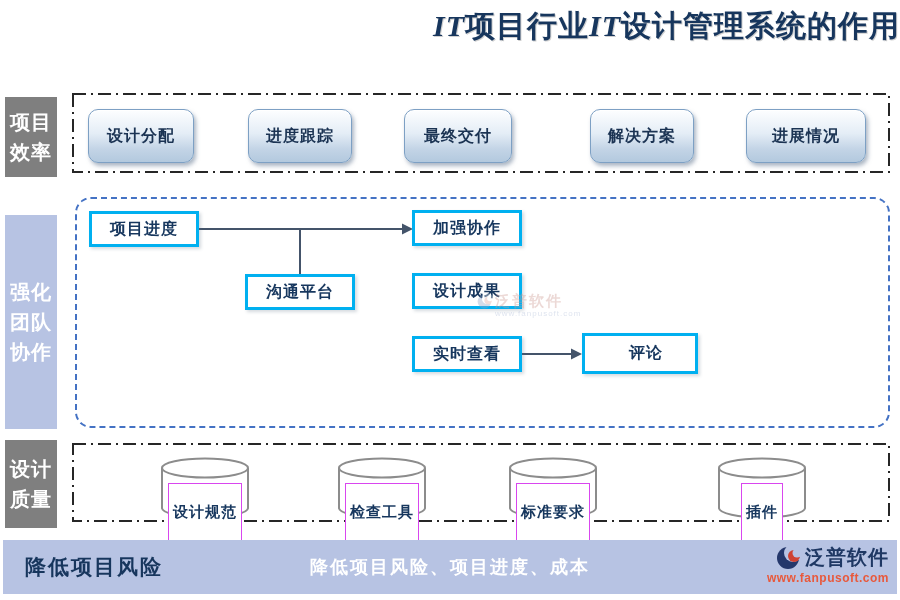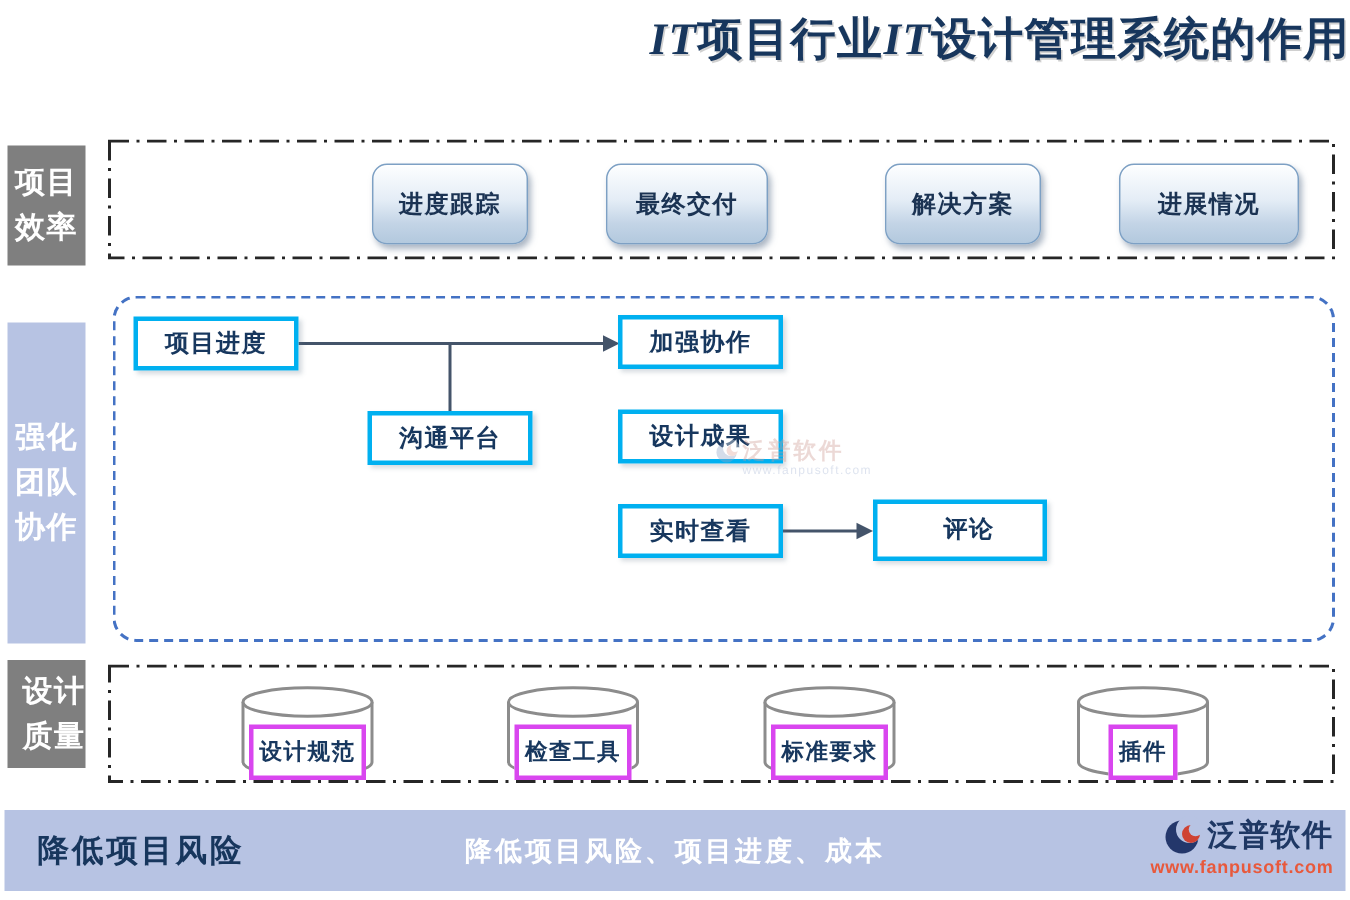--- a/index.html
+++ b/index.html
@@ -43,21 +43,21 @@
   .watermark{position:absolute;left:400px;top:94px;z-index:3;opacity:.38;
              display:flex;align-items:flex-start;gap:2px;pointer-events:none;}
   .watermark .wm-texts{display:flex;flex-direction:column;line-height:1;}
   .watermark .wm-main{font-size:15px;font-weight:700;color:#cf9d96;letter-spacing:2px;}
   .watermark .wm-sub{font-size:8px;color:#a9b8d6;letter-spacing:1px;margin-top:2px;}
 
   
   .cyl{position:absolute;top:14px;width:90px;height:62px;}
   .cyl svg{position:absolute;inset:0;}
   .cyl .cyl-label{position:absolute;left:50%;top:26px;transform:translateX(-50%);
-        white-space:nowrap;background:#fff;border:3px solid #d946ef;padding:6px 4px;
+        white-space:nowrap;background:#fff;border:1px solid #d946ef;padding:19px 4px;
         font-weight:700;font-size:15px;color:#17375e;letter-spacing:1px;}
 
   
   .footer{position:absolute;left:3px;top:540px;width:894px;height:54px;background:#b7c3e3;}
   .footer .f-left{position:absolute;left:22px;top:50%;transform:translateY(-50%);
         font-weight:700;font-size:21px;color:#17365d;letter-spacing:2px;}
   .footer .f-center{position:absolute;left:50%;top:50%;transform:translate(-50%,-50%);
         font-weight:700;font-size:18px;color:#fff;letter-spacing:2px;white-space:nowrap;}
   .brand{position:absolute;right:8px;top:4px;display:flex;flex-direction:column;
         align-items:flex-end;line-height:1;}
@@ -74,29 +74,30 @@
 
   <div class="side gray" style="top:97px;height:80px;">
     <span>项目</span>
     <span>效率</span>
   </div>
   <div class="side blue" style="top:200px;height:214px;margin-top:15px;">
     <span>强化</span>
     <span>团队</span>
     <span>协作</span>
   </div>
-  <div class="side gray" style="top:440px;height:72px;align-items:flex-end;">
+  <div class="side gray" style="top:440px;height:88px;">
     <span>设计</span>
     <span>质量</span>
   </div>
 
   <div class="band" style="left:72px;top:93px;width:818px;height:80px;">
     <svg class="border-svg" viewBox="0 0 818 80" preserveAspectRatio="none">
       <rect x="1" y="1" width="816" height="78" fill="none" stroke="#262626" stroke-width="2" stroke-dasharray="13 5 2 5"></rect>
     </svg>
+    <div class="btn" style="left:16px;width:104px;">设计分配</div>
     <div class="btn" style="left:176px;width:102px;">进度跟踪</div>
     <div class="btn" style="left:332px;width:106px;">最终交付</div>
     <div class="btn" style="left:518px;width:102px;">解决方案</div>
     <div class="btn" style="left:674px;width:118px;">进展情况</div>
   </div>
 
   <div class="band mid" style="left:75px;top:197px;width:815px;height:231px;">
     <svg class="connector-svg" viewBox="0 0 811 227" preserveAspectRatio="none">
       <line x1="120" y1="30" x2="326" y2="30" stroke="#44546a" stroke-width="2"></line>
       <polygon points="325,24.5 325,35.5 336,30" fill="#44546a"></polygon>

